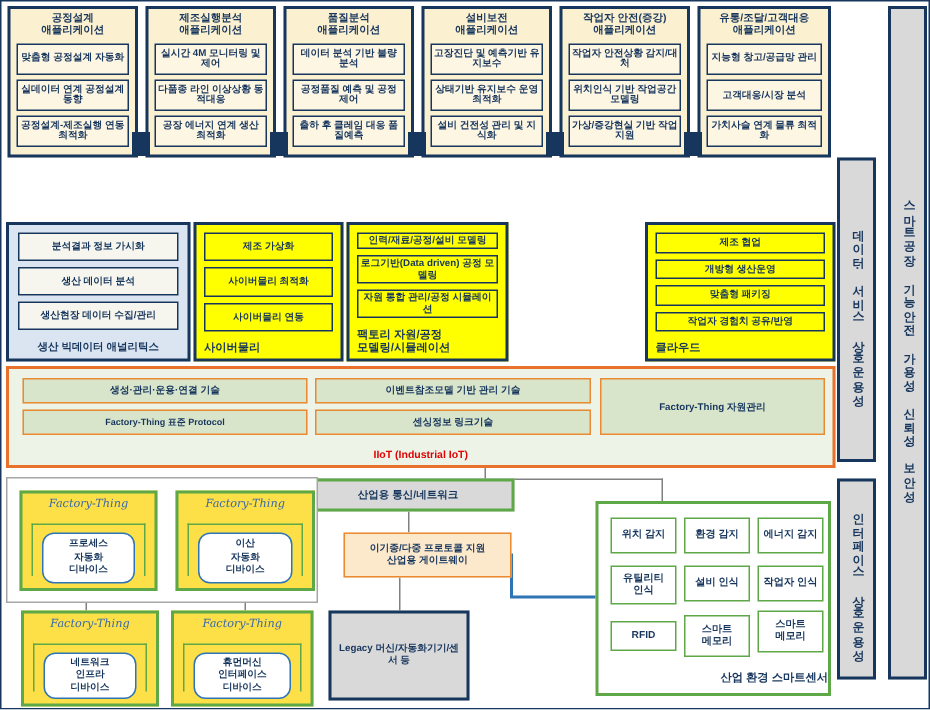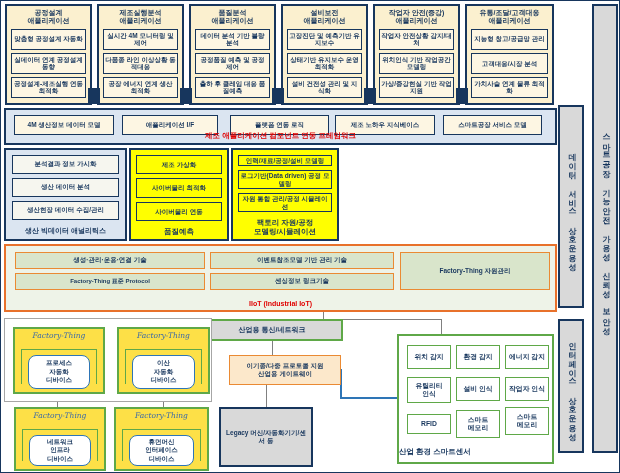--- a/index.html
+++ b/index.html
@@ -20,21 +20,21 @@
   .fw-label{position:absolute;left:0;right:0;bottom:2px;text-align:center;color:#e00000;font-weight:bold;font-size:7.5px;}
   
   .panel-analytics{background:#dbe5f1;border:2px solid #17365d;display:flex;flex-direction:column;gap:4px;padding:5px 6px 2px;}
   .an-item{flex:1;max-height:20px;background:#f6f6ef;border:1px solid #17365d;color:#17365d;font-size:6.5px;font-weight:bold;
            display:flex;align-items:center;justify-content:center;text-align:center;}
   .panel-label{margin-top:auto;font-weight:bold;font-size:7px;color:#17365d;text-align:center;padding:2px 0 1px;}
   
   .ycol{background:#ffff00;border:2px solid #17365d;display:flex;flex-direction:column;gap:4px;padding:5px 5px 2px;}
   .y-item{flex:1;max-height:22px;background:#ffff00;border:1.2px solid #17365d;color:#17365d;font-weight:bold;font-size:6.5px;
           display:flex;align-items:center;justify-content:center;text-align:center;padding:1px;line-height:1.15;}
-  .y-label{margin-top:auto;font-weight:bold;font-size:7.5px;color:#17365d;text-align:center;line-height:1.2;padding:2px 0 1px;white-space:pre-line;}
+  .y-label{margin-top:auto;font-weight:bold;font-size:7.5px;color:#17365d;text-align:left;line-height:1.2;padding:2px 0 1px;white-space:pre-line;}
   
   .iiot{background:#eef3e8;border:2.5px solid #e8712b;}
   .ii-box{position:absolute;background:#d9e5cb;border:1px solid #ea8a33;color:#17365d;font-weight:bold;font-size:6.5px;
           display:flex;align-items:center;justify-content:center;text-align:center;box-sizing:border-box;}
   .ii-label{position:absolute;left:0;right:0;bottom:3px;text-align:center;color:#e00000;font-weight:bold;font-size:7px;}
   
   .net-box{background:#d9d9d9;border:2px solid #5fa848;color:#17365d;font-weight:bold;font-size:7px;
            display:flex;align-items:center;justify-content:center;text-align:center;}
   .gateway{background:#fce8cb;border:1.5px solid #ea8a33;color:#17365d;font-weight:bold;font-size:6.5px;
            display:flex;align-items:center;justify-content:center;text-align:center;line-height:1.3;white-space:pre-line;}
@@ -46,21 +46,21 @@
   .ft-label{position:absolute;top:2px;left:0;right:0;text-align:center;color:#3a69a8;font-size:7.5px;font-style:italic;
             font-family:"DejaVu Serif",serif;}
   .ft-bracket{position:absolute;left:6px;right:6px;top:20px;bottom:8px;border:1.6px solid #5fa848;border-bottom:none;}
   .ft-device{position:absolute;left:13px;right:13px;top:26px;bottom:3px;background:#fff;border:1.4px solid #2e75b6;border-radius:8px;
              display:flex;align-items:center;justify-content:center;text-align:center;color:#17365d;font-size:6.5px;font-weight:bold;
              line-height:1.3;white-space:pre-line;}
   
   .sensor-panel{border:2.5px solid #5fa848;background:#ffffff;}
   .s-cell{position:absolute;border:1.8px solid #5fa848;background:#fff;color:#17365d;font-weight:bold;font-size:6.8px;
           display:flex;align-items:center;justify-content:center;text-align:center;line-height:1.25;white-space:pre-line;box-sizing:border-box;}
-  .s-label{position:absolute;left:0;right:0;bottom:5px;text-align:left;color:#17365d;font-weight:bold;font-size:7.5px;}
+  .s-label{position:absolute;left:0;right:0;bottom:5px;text-align:right;color:#17365d;font-weight:bold;font-size:7.5px;}
   
   .vstrip{background:#d9d9d9;border:2px solid #17365d;display:flex;align-items:center;justify-content:center;}
   .vtext{writing-mode:vertical-rl;text-orientation:upright;color:#17365d;font-weight:bold;font-size:8px;letter-spacing:1px;line-height:1.1;}
   
   .line{position:absolute;background:#808080;}
   .bline{position:absolute;background:#2e75b6;}
 </style>
 </head>
 <body>
 
@@ -120,48 +120,47 @@
       <div class="col-item">가치사슬 연계 물류 최적화</div>
     </div>
   </div>
 
   <div class="abs navy-blob" style="left:87px;top:87px;width:12px;height:16px"></div>
   <div class="abs navy-blob" style="left:179px;top:87px;width:12px;height:16px"></div>
   <div class="abs navy-blob" style="left:271px;top:87px;width:12px;height:16px"></div>
   <div class="abs navy-blob" style="left:363px;top:87px;width:12px;height:16px"></div>
   <div class="abs navy-blob" style="left:455px;top:87px;width:12px;height:16px"></div>
 
-  <div class="abs band2" style="left:3px;top:107px;width:553px;height:37px">
-    <div class="fw-box" style="left:8px;width:100px">4M 생산정보 데이터 모델</div>
-    <div class="fw-box" style="left:116px;width:96px">애플리케이션 I/F</div>
-    <div class="fw-box" style="left:224px;width:99px">플랫폼 연동 로직</div>
-    <div class="fw-box" style="left:329px;width:100px">제조 노하우 지식베이스</div>
-    <div class="fw-box" style="left:437px;width:99px">스마트공장 서비스 모델</div>
-    <div class="fw-label">제조 애플리케이션 컴포넌트 연동 프레임워크</div>
-  </div>
 
   <div class="abs panel-analytics" style="left:3px;top:147px;width:123px;height:93px">
     <div class="an-item">분석결과 정보 가시화</div>
     <div class="an-item">생산 데이터 분석</div>
     <div class="an-item">생산현장 데이터 수집/관리</div>
     <div class="panel-label">생산 빅데이터 애널리틱스</div>
   </div>
 
   <div class="abs ycol" style="left:128px;top:147px;width:100px;height:93px">
     <div class="y-item">제조 가상화</div>
     <div class="y-item">사이버물리 최적화</div>
     <div class="y-item">사이버물리 연동</div>
-    <div class="y-label">품질예측</div>
+    <div class="y-label">사이버물리</div>
   </div>
   <div class="abs ycol" style="left:230px;top:147px;width:108px;height:93px">
     <div class="y-item">인력/재료/공정/설비 모델링</div>
     <div class="y-item">로그기반(Data driven) 공정 모델링</div>
     <div class="y-item">자원 통합 관리/공정 시뮬레이션</div>
     <div class="y-label">팩토리 자원/공정
 모델링/시뮬레이션</div>
+  </div>
+  <div class="abs ycol" style="left:429px;top:147px;width:127px;height:93px">
+    <div class="y-item" style="max-height:16px">제조 협업</div>
+    <div class="y-item" style="max-height:16px">개방형 생산운영</div>
+    <div class="y-item" style="max-height:16px">맞춤형 패키징</div>
+    <div class="y-item" style="max-height:16px">작업자 경험치 공유/반영</div>
+    <div class="y-label">클라우드</div>
   </div>
 
   <div class="abs iiot" style="left:3px;top:243px;width:553px;height:68px">
     <div class="ii-box" style="left:9px;top:6px;width:190px;height:17px">생성·관리·운용·연결 기술</div>
     <div class="ii-box" style="left:9px;top:27px;width:190px;height:17px;font-size:6px">Factory-Thing 표준 Protocol</div>
     <div class="ii-box" style="left:204px;top:6px;width:184px;height:17px">이벤트참조모델 기반 관리 기술</div>
     <div class="ii-box" style="left:204px;top:27px;width:184px;height:17px">센싱정보 링크기술</div>
     <div class="ii-box" style="left:394px;top:6px;width:150px;height:38px">Factory-Thing 자원관리</div>
     <div class="ii-label">IIoT (Industrial IoT)</div>
   </div>

